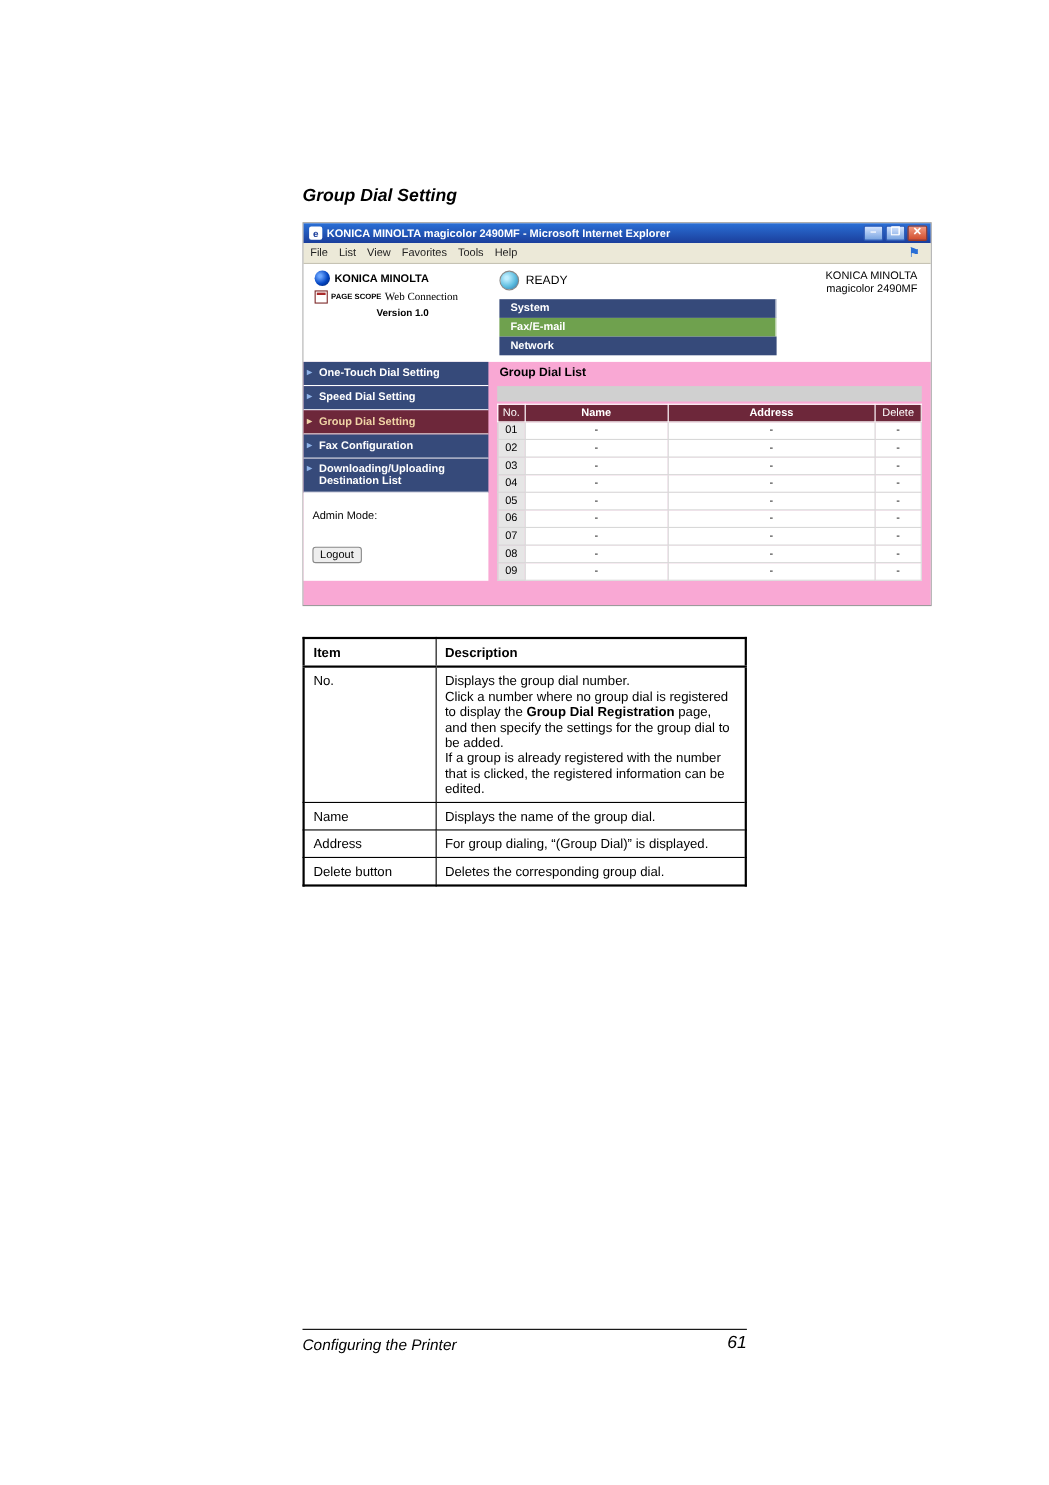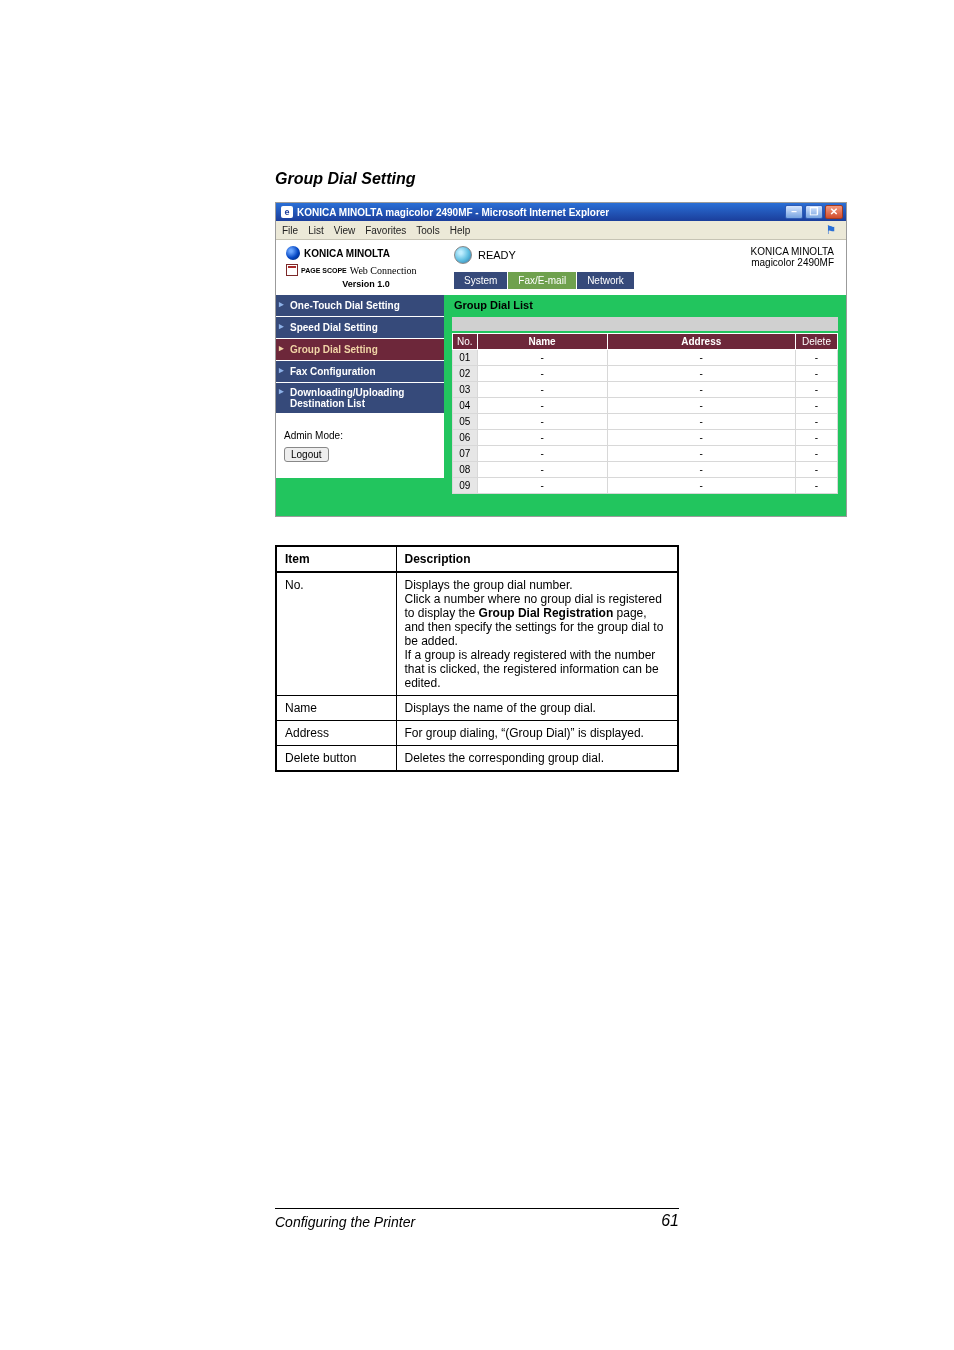--- a/index.html
+++ b/index.html
@@ -123,40 +123,40 @@
     flex: 1;
     padding: 6px 4px;
   }
   .status-row { display: flex; align-items: center; gap: 6px; font-size: 11px; margin-bottom: 8px; }
   .status-globe {
     width: 18px; height: 18px; border-radius: 50%;
     background: radial-gradient(circle at 35% 35%, #bfeeff 10%, #5dbde0 55%, #2b6fa3);
     border: 1px solid #888;
     position: relative;
   }
-  .ps-tabs { display:flex; font-size:10px; font-weight:normal; }
+  .ps-tabs { display:flex; font-size:10px; font-weight:bold;flex-direction:column; }
   .ps-tab {
     padding: 3px 10px;
     background: #364a7a; color:#fff;
     border-right:1px solid #fff;
     cursor:pointer;
   }
   .ps-tab.active { background:#6fa14e; color:#fff; }
   .ps-tab:last-child { border-right:none; }
 
   .ps-right {
     padding: 6px 6px;
     text-align: right;
     font-size: 10px;
     min-width: 130px;
   }
 
   .ps-body {
     display: flex;
-    background:#22c55e;
+    background:#f9a8d4;
   }
 
   .sidebar {
     width: 168px;
     padding: 0;
   }
   .side-item {
     font-size: 10px;
     padding: 5px 6px 5px 14px;
     position: relative;
@@ -188,21 +188,21 @@
     background:#fff;
     padding: 16px 8px;
     font-size: 10px;
   }
   .logout-btn {
     font-size:10px;
     padding:1px 6px;
     border:1px solid #888;
     background:#eee;
     border-radius:3px;
-    margin-top:6px;
+    margin-top:22px;
     cursor:pointer;
   }
 
   .content {
     flex:1;
     padding:4px 8px 22px 8px;
   }
   .content-title {
     font-size:11px; font-weight:bold; margin:0 0 6px 2px;
   }

